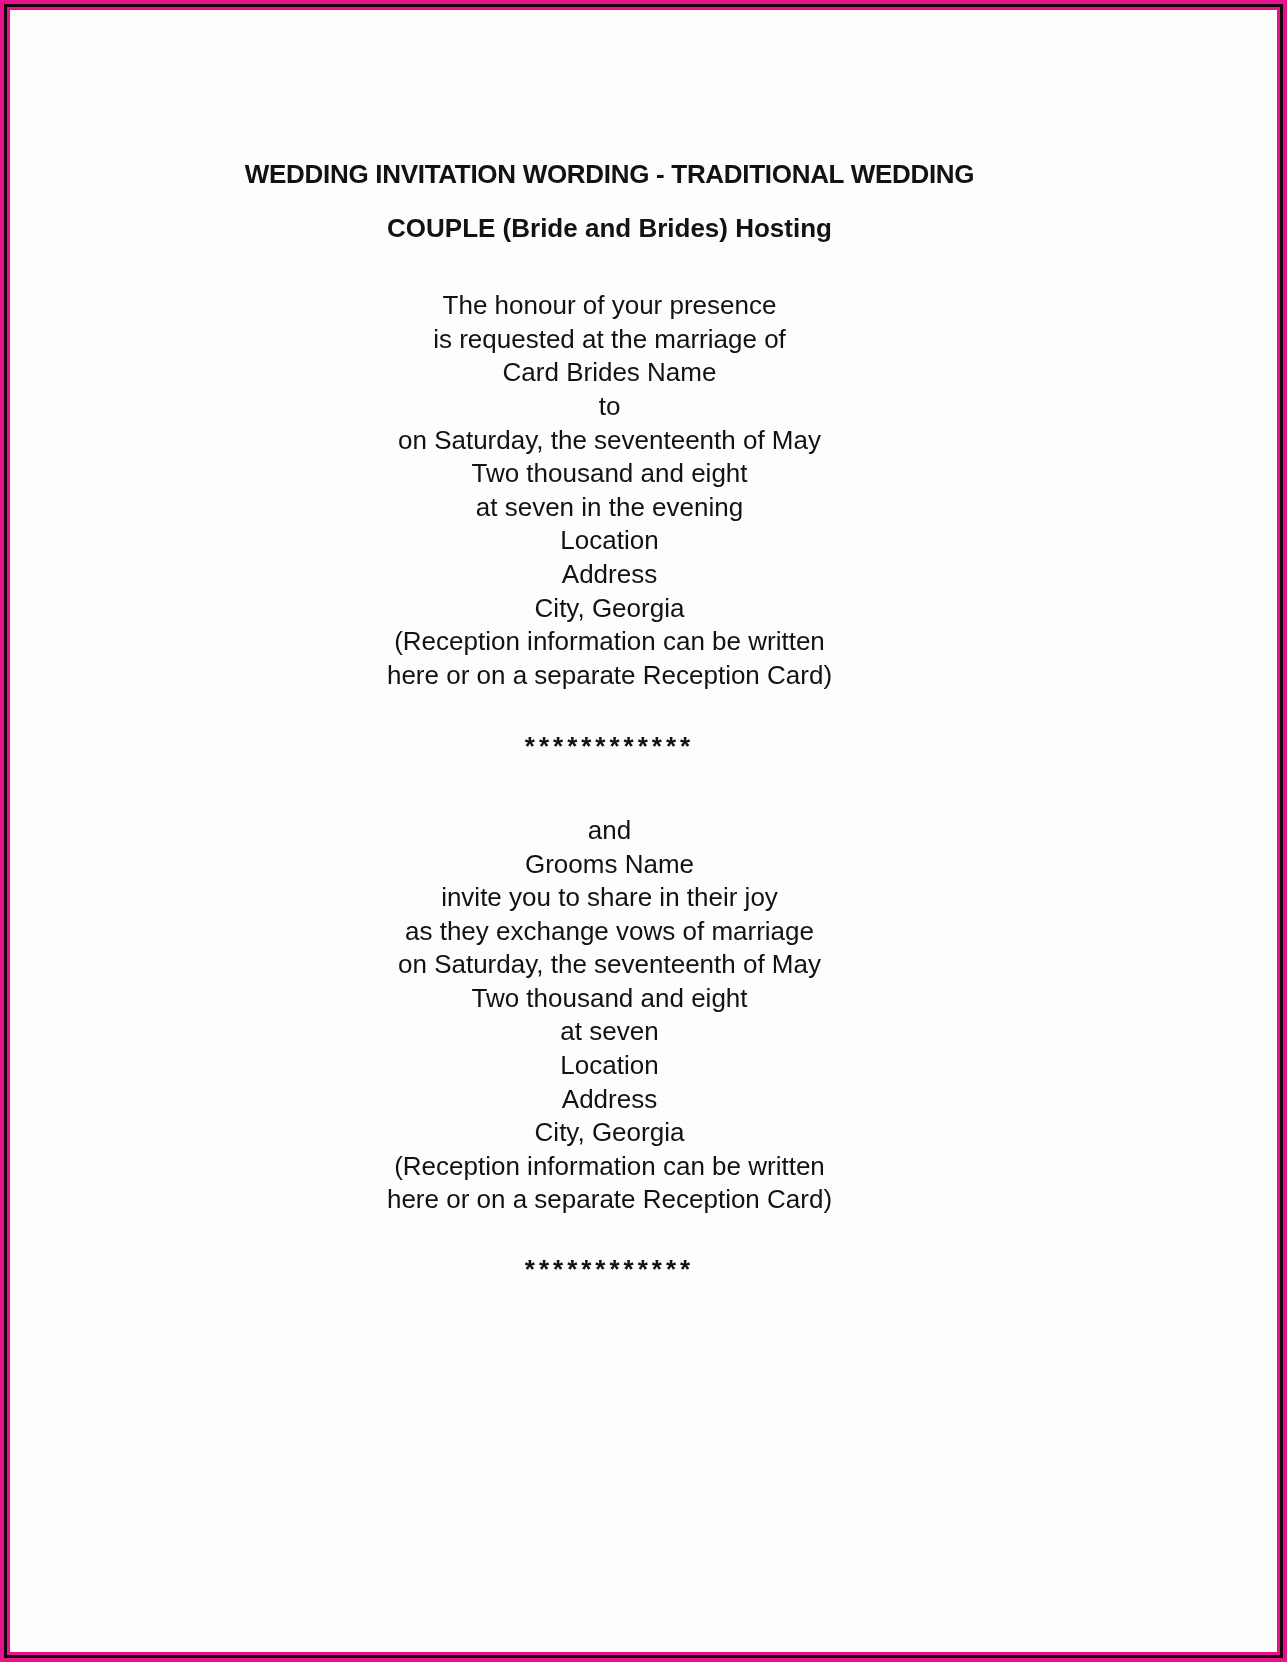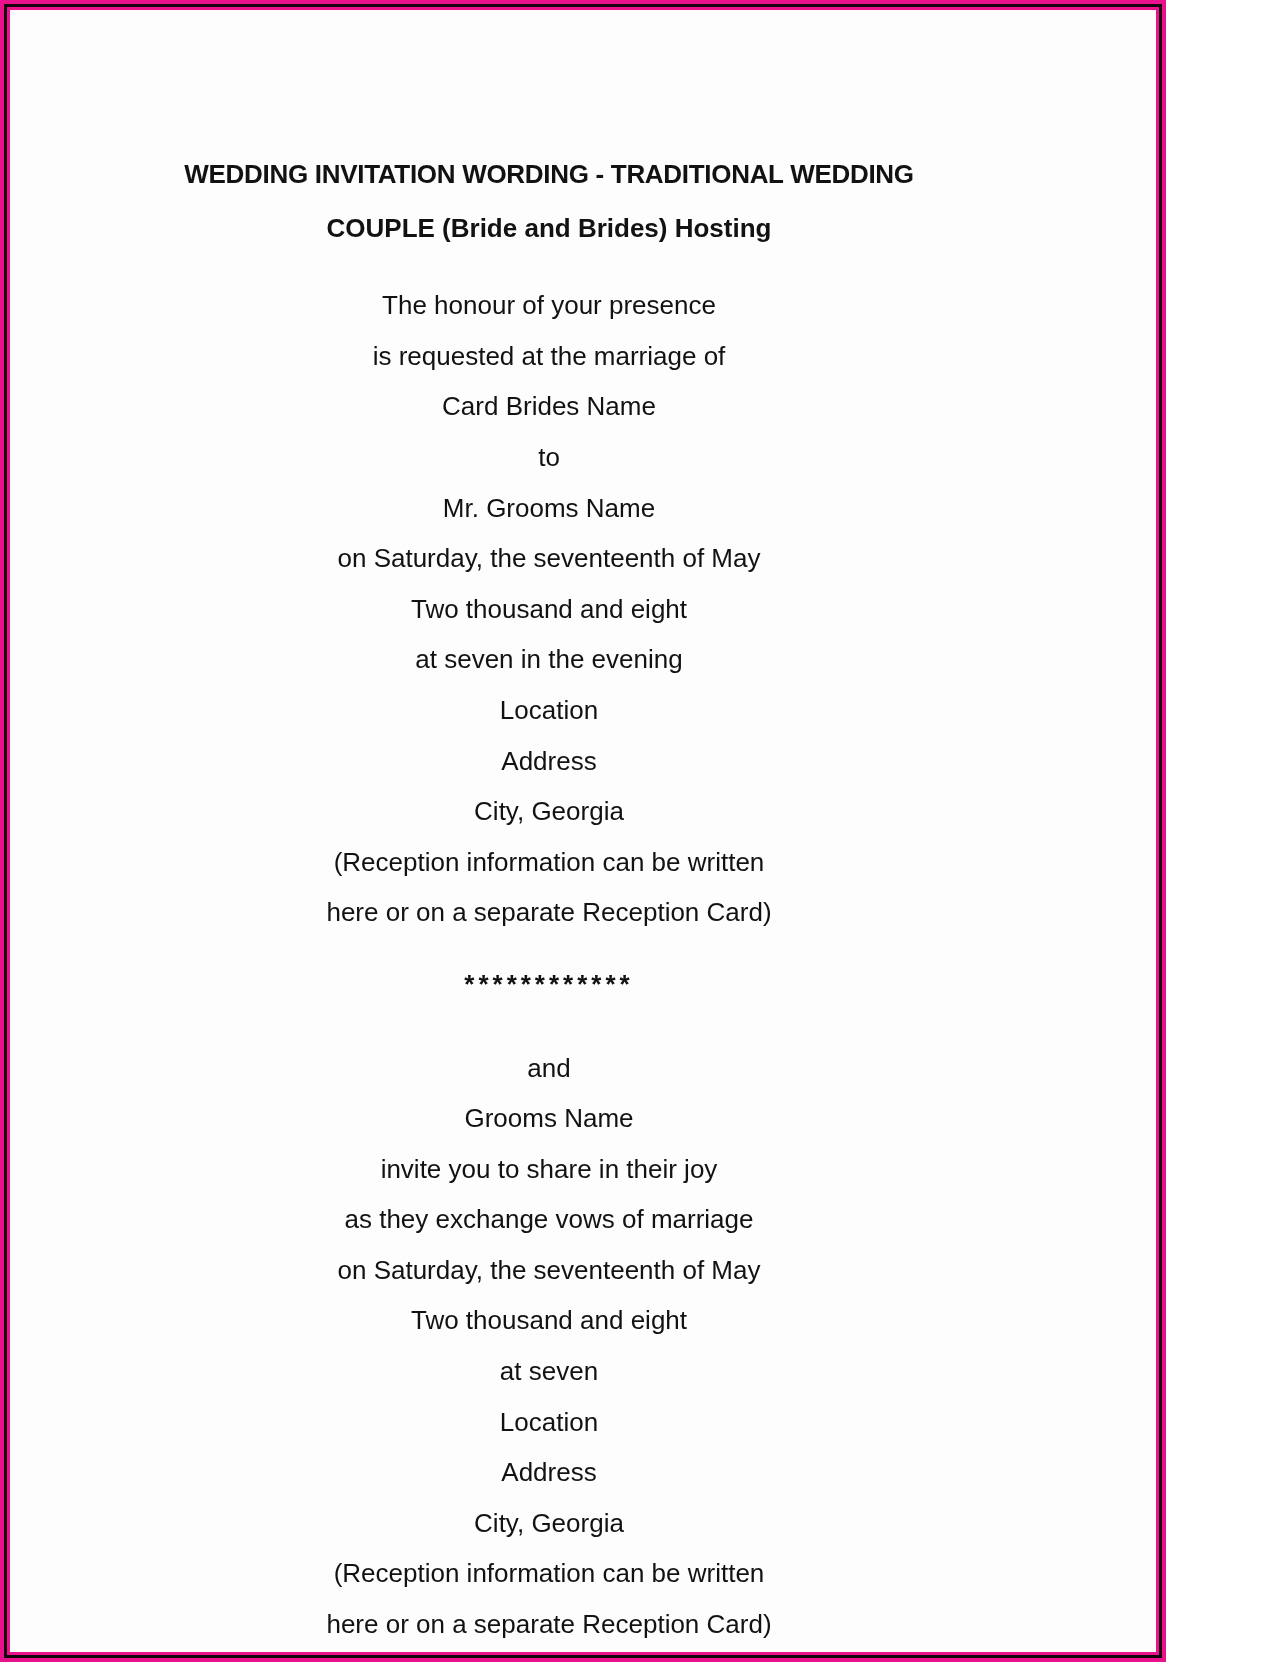--- a/index.html
+++ b/index.html
@@ -10,21 +10,21 @@
   }
   html,body{margin:0;padding:0;}
   body{
     width:1287px;height:1662px;
     background:#fff;
     font-family:"Liberation Sans",sans-serif;
     color:var(--text-color);
   }
   .frame-outer{
     box-sizing:border-box;
-    width:1166px;height:1662px;
+    width:1287px;height:1662px;
     border:4px solid var(--accent-pink);
   }
   .frame-mid{
     box-sizing:border-box;
     width:100%;height:100%;
     border:3px solid var(--frame-dark);
   }
   .frame-inner{
     box-sizing:border-box;
     width:100%;height:100%;
@@ -45,21 +45,21 @@
     line-height:33.6px;
     font-weight:bold;
     letter-spacing:-0.3px;
   }
   .doc-subtitle{
     margin:0 0 44px 0;
     font-size:26px;
     line-height:33.6px;
     font-weight:bold;
   }
-  .stanza p{margin:17px;}
+  .stanza p{margin:0;}
   .separator{
     margin:38px 0 50px 0;
     letter-spacing:4px;
     font-weight:bold;
   }
   .separator.last{margin:36px 0 0 0;}
 </style>
 </head>
 <body>
 
@@ -69,21 +69,20 @@
       <div class="content">
 
         <h1 class="doc-title">WEDDING INVITATION WORDING - TRADITIONAL WEDDING</h1>
         <h2 class="doc-subtitle">COUPLE (Bride and Brides) Hosting</h2>
 
         <div class="stanza">
           <p>The honour of your presence</p>
           <p>is requested at the marriage of</p>
           <p>Card Brides Name</p>
           <p>to</p>
-          <p>Mr. Grooms Name</p>
           <p>on Saturday, the seventeenth of May</p>
           <p>Two thousand and eight</p>
           <p>at seven in the evening</p>
           <p>Location</p>
           <p>Address</p>
           <p>City, Georgia</p>
           <p>(Reception information can be written</p>
           <p>here or on a separate Reception Card)</p>
         </div>
 

